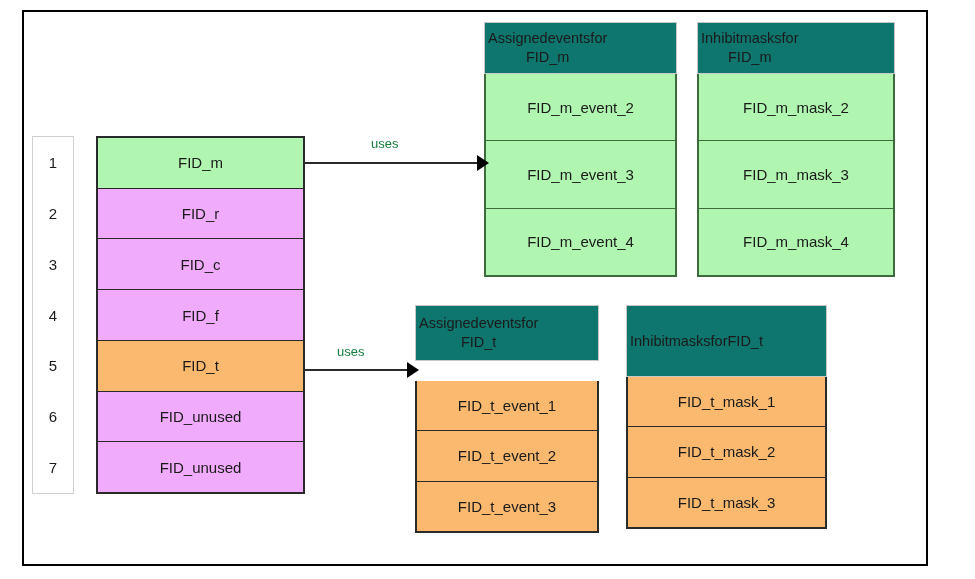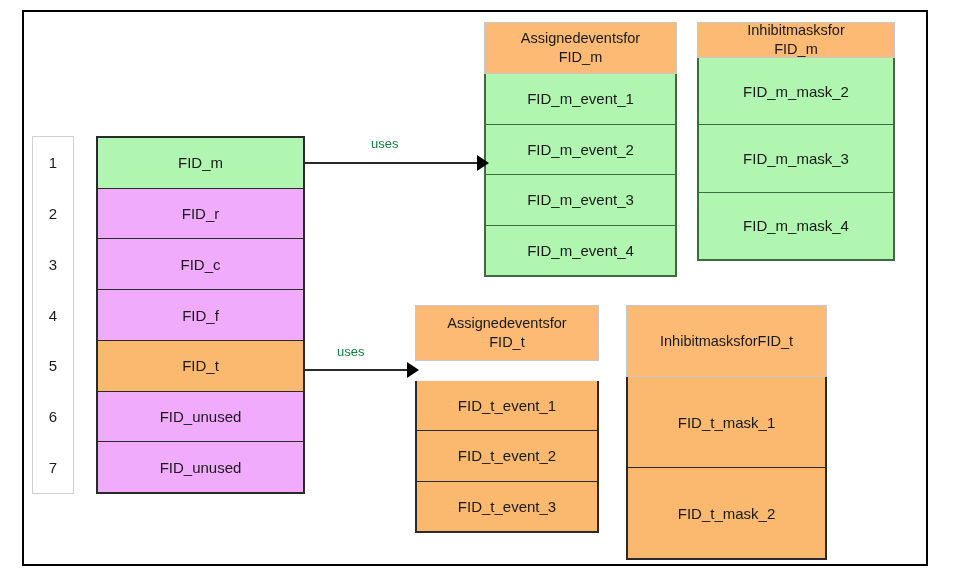--- a/index.html
+++ b/index.html
@@ -81,28 +81,27 @@
   .fid-row.plain  { background: #f0abfc; }
 
   
   .list-card {
     position: absolute;
     box-sizing: border-box;
   }
   .list-header {
     border: 1px solid #c8c8c8;
     box-sizing: border-box;
-    background: #fdba74;
+    background: #0f766e;
     color: #1a1a1a;
     font-size: 14.5px;
     line-height: 1.28;
     text-align: center;
     display: flex;
     align-items: center;
-    justify-content: center;
     padding: 2px 3px;
   }
   .list-header span { display: block; }
   .list-items {
     border: 2px solid #2a2a2a;
     border-top: none;
     box-sizing: border-box;
     display: flex;
     flex-direction: column;
   }
@@ -121,30 +120,30 @@
   .list-item:last-child { border-bottom: none; }
   .list-card.green .list-item  { background: #b0f5b0; }
   .list-card.orange .list-item { background: #fbb96f; }
 
   
   #card-events-m { left: 484px; top: 22px;  width: 193px; }
   #card-events-m .list-header { height: 52px; }
   #card-events-m .list-items  { height: 203px; }
 
   #card-masks-m  { left: 697px; top: 22px;  width: 198px; }
-  #card-masks-m .list-header { height: 36px; }
+  #card-masks-m .list-header { height: 52px; }
   #card-masks-m .list-items  { height: 203px; }
 
   #card-events-t { left: 415px; top: 305px; width: 184px; }
   #card-events-t .list-header { height: 56px; }
   #card-events-t .list-items  { height: 152px; margin-top: 20px; }
 
   #card-masks-t  { left: 626px; top: 305px; width: 201px; }
   #card-masks-t .list-header { height: 72px; }
-  #card-masks-t .list-items  { height: 183px; }
+  #card-masks-t .list-items  { height: 152px; }
 
   
   .arrow-svg {
     position: absolute;
     overflow: visible;
   }
   #arrow-m { left: 303px; top: 140px; width: 186px; height: 46px; }
   #arrow-t { left: 303px; top: 348px; width: 116px; height: 44px; }
   .arrow-label {
     position: absolute;
@@ -183,21 +182,20 @@
   </div>
 
   <div class="list-card green" id="card-events-m">
     <div class="list-header">
       <div>
         <span>Assignedeventsfor</span>
         <span>FID_m</span>
       </div>
     </div>
     <div class="list-items">
-      <div class="list-item">FID_m_event_1</div>
       <div class="list-item">FID_m_event_2</div>
       <div class="list-item">FID_m_event_3</div>
       <div class="list-item">FID_m_event_4</div>
     </div>
   </div>
 
   <div class="list-card green" id="card-masks-m">
     <div class="list-header">
       <div>
         <span>Inhibitmasksfor</span>
@@ -228,20 +226,21 @@
   <div class="list-card orange" id="card-masks-t">
     <div class="list-header">
       <div>
         <span>InhibitmasksforFID_t</span>
         <span></span>
       </div>
     </div>
     <div class="list-items">
       <div class="list-item">FID_t_mask_1</div>
       <div class="list-item">FID_t_mask_2</div>
+      <div class="list-item">FID_t_mask_3</div>
     </div>
   </div>
 
   <svg class="arrow-svg" id="arrow-m" viewBox="0 0 186 46">
     <line x1="0" y1="23" x2="174" y2="23" stroke="#2a2a2a" stroke-width="2"></line>
     <polygon points="174,15 186,23 174,31" fill="#000000"></polygon>
   </svg>
   <div class="arrow-label" id="arrow-label-m">uses</div>
 
   <svg class="arrow-svg" id="arrow-t" viewBox="0 0 116 44">

